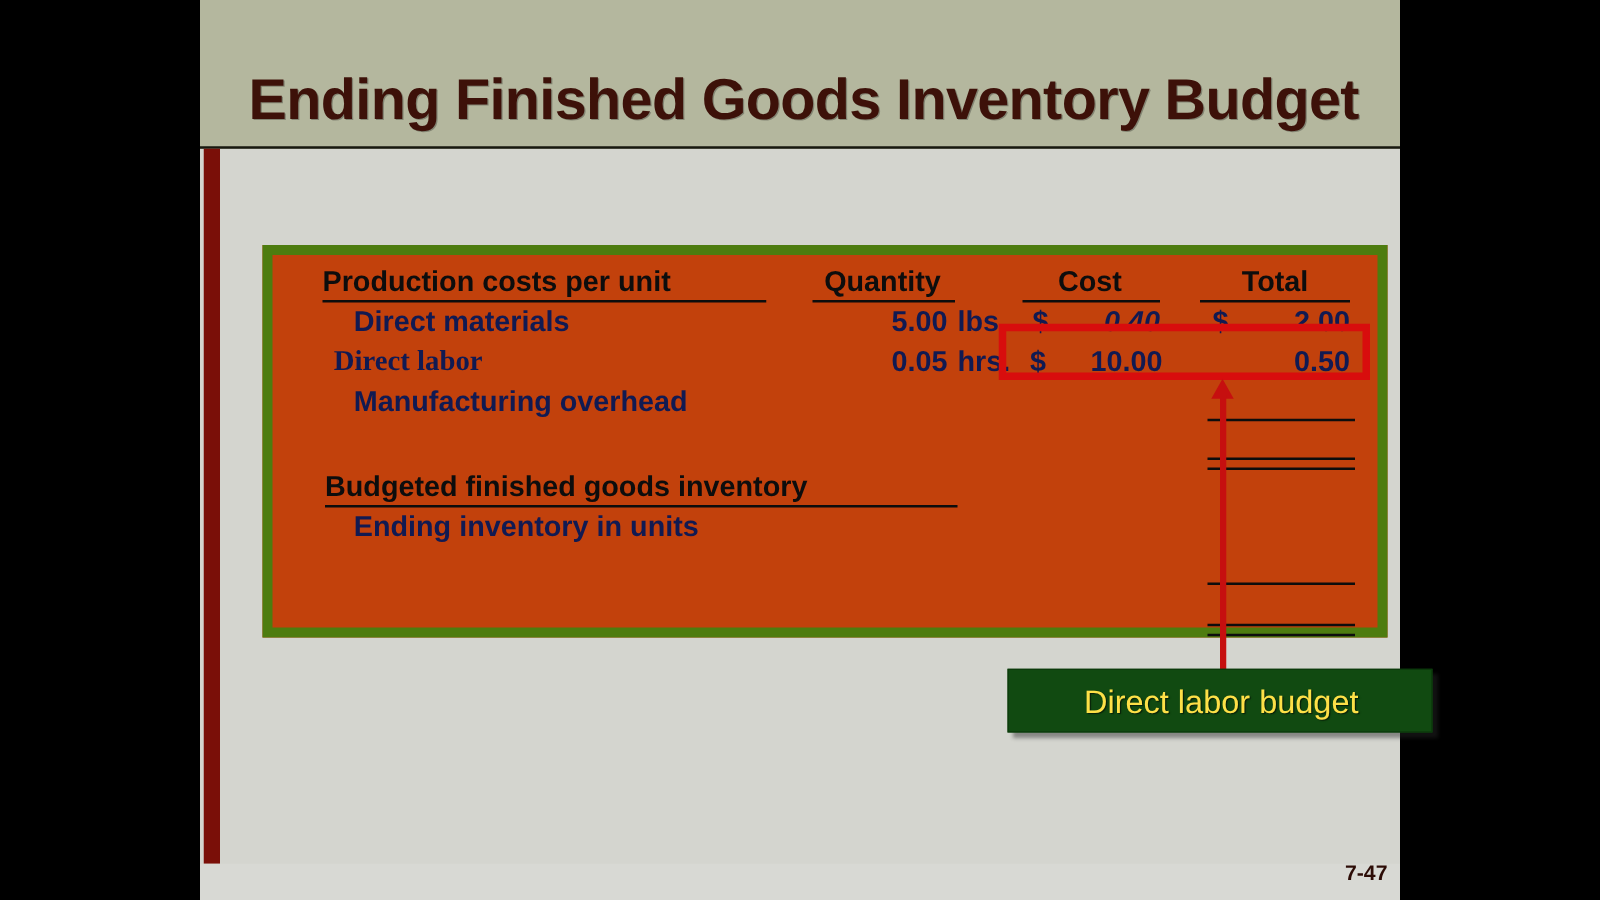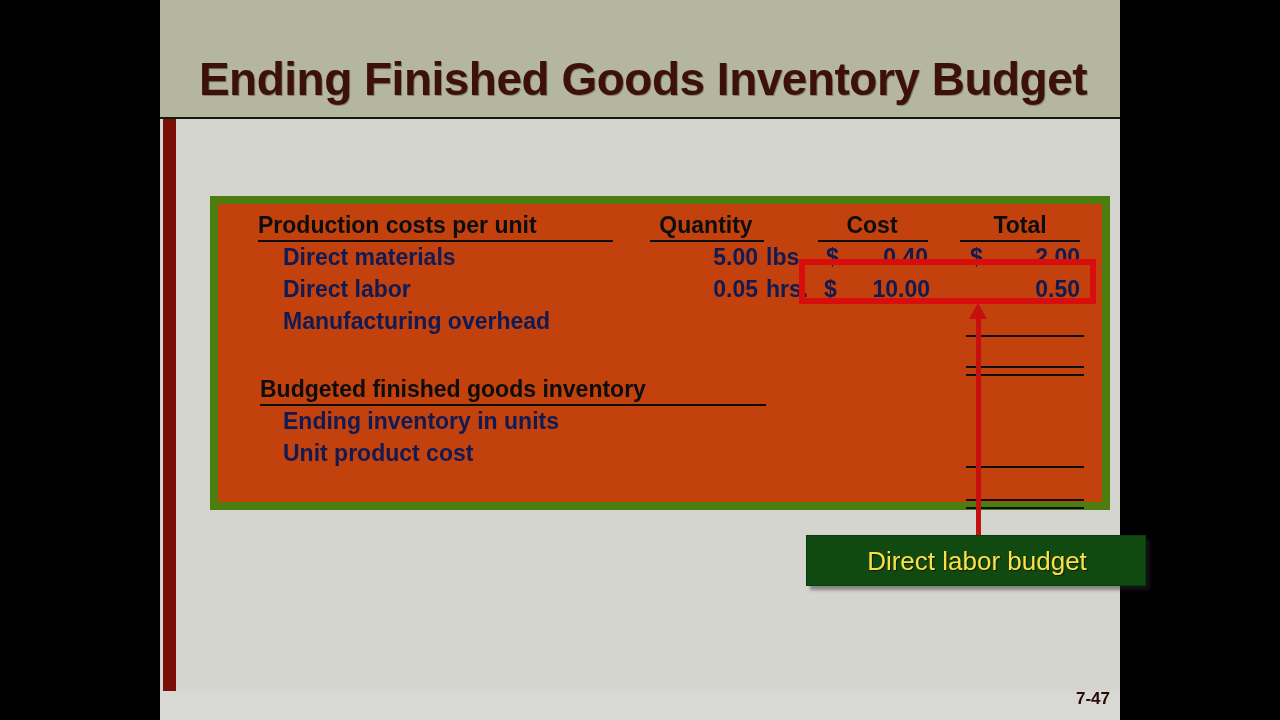--- a/index.html
+++ b/index.html
@@ -217,44 +217,43 @@
     <div class="colhdr" style="left:598px; top:5px; width:112px;">Cost</div>
     <div class="uline" style="left:600px; top:36px; width:110px;"></div>
 
     <div class="colhdr" style="left:740px; top:5px; width:124px;">Total</div>
     <div class="uline" style="left:742px; top:36px; width:120px;"></div>
 
     <div class="row lbl-navy" style="left:65px; top:37px;">Direct materials</div>
     <div class="num" style="left:430px; top:37px; width:110px;">5.00</div>
     <div class="num" style="left:548px; top:37px; width:46px; text-align:left;">lbs.</div>
     <div class="num" style="left:608px; top:37px; width:20px; text-align:left;">$</div>
-    <div class="num" style="left:630px; top:37px; width:80px;">0.40</div>
+    <div class="num" style="left:630px; top:37px; width:80px;font-style:italic;">0.40</div>
     <div class="num" style="left:752px; top:37px; width:20px; text-align:left;">$</div>
     <div class="num" style="left:780px; top:37px; width:82px;">2.00</div>
 
-    <div class="row lbl-navy" style="left:65px; top:69px;">Direct labor</div>
+    <div class="row lbl-navy" style="left:49px; top:69px;font-family:Liberation Serif, serif;">Direct labor</div>
     <div class="num" style="left:430px; top:69px; width:110px;">0.05</div>
     <div class="num" style="left:548px; top:69px; width:46px; text-align:left;">hrs.</div>
     <div class="num" style="left:606px; top:69px; width:20px; text-align:left;">$</div>
     <div class="num" style="left:622px; top:69px; width:90px;">10.00</div>
     <div class="num" style="left:780px; top:69px; width:82px;">0.50</div>
 
     <div class="row lbl-navy" style="left:65px; top:101px;">Manufacturing overhead</div>
     <div class="num" style="left:780px; top:101px; width:82px;"></div>
 
     <div class="uline" style="left:748px; top:131px; width:118px;"></div>
     <div class="dbl-rule" style="left:748px; top:162px; width:118px;"></div>
 
     <div class="row lbl-black" style="left:42px; top:169px;">Budgeted finished goods inventory</div>
     <div class="uline" style="left:42px; top:200px; width:506px;"></div>
 
     <div class="row lbl-navy" style="left:65px; top:201px;">Ending inventory in units</div>
     <div class="num" style="left:780px; top:201px; width:82px;"></div>
 
-    <div class="row lbl-navy" style="left:65px; top:233px;">Unit product cost</div>
     <div class="num" style="left:780px; top:233px; width:82px;"></div>
 
     <div class="num" style="left:780px; top:265px; width:82px;"></div>
 
     <div class="uline" style="left:748px; top:262px; width:118px;"></div>
     <div class="dbl-rule" style="left:748px; top:295px; width:118px;"></div>
 
   </div>
 
   <div id="highlight-box"></div>

